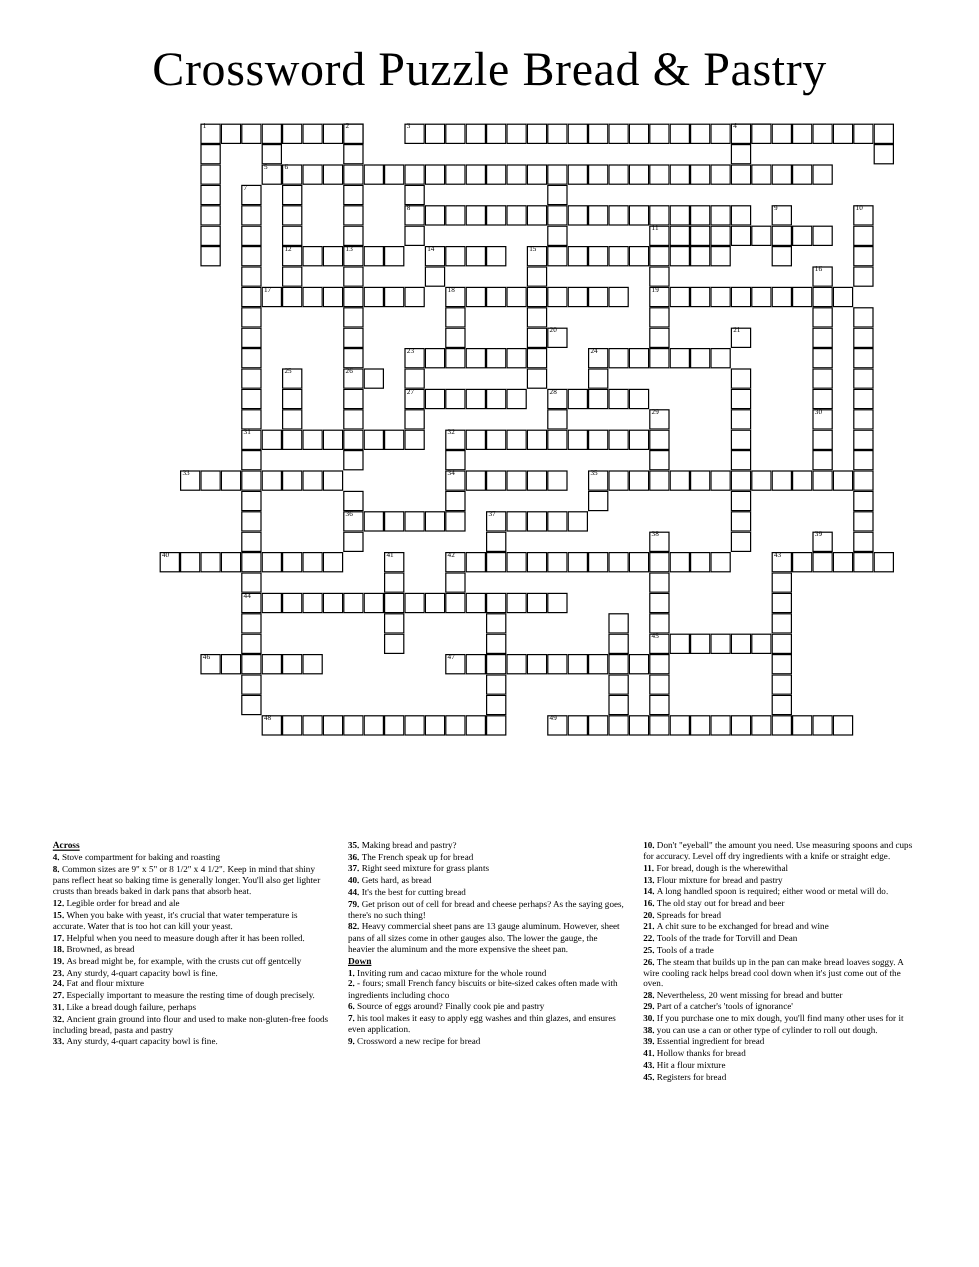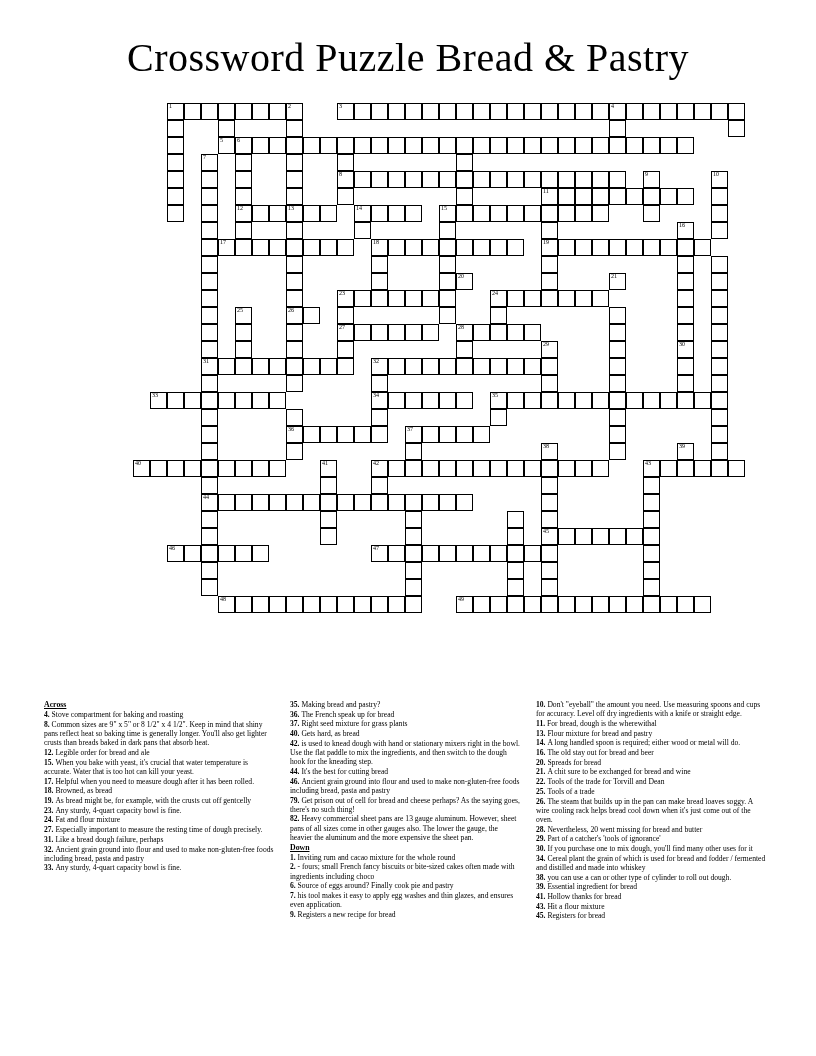--- a/index.html
+++ b/index.html
@@ -652,51 +652,48 @@
         <div class="clue"><b>32. </b><span>Ancient grain ground into flour and used to make non-gluten-free foods including bread, pasta and pastry</span></div>
         <div class="clue"><b>33. </b><span>Any sturdy, 4-quart capacity bowl is fine.</span></div>
       </div>
   </div>
   <div class="clue-col">
     <div id="col-across2">
         <div class="clue"><b>35. </b><span>Making bread and pastry?</span></div>
         <div class="clue"><b>36. </b><span>The French speak up for bread</span></div>
         <div class="clue"><b>37. </b><span>Right seed mixture for grass plants</span></div>
         <div class="clue"><b>40. </b><span>Gets hard, as bread</span></div>
-        <div class="clue"><b>42. </b><span>is used to knead dough with hand or stationary mixers right in the bowl. Use the flat paddle to mix the ingredients, and then switch to the dough hook for the kneading step.</span></div>
         <div class="clue"><b>44. </b><span>It's the best for cutting bread</span></div>
-        <div class="clue"><b>46. </b><span>Ancient grain ground into flour and used to make non-gluten-free foods including bread, pasta and pastry</span></div>
         <div class="clue"><b>79. </b><span>Get prison out of cell for bread and cheese perhaps? As the saying goes, there's no such thing!</span></div>
         <div class="clue"><b>82. </b><span>Heavy commercial sheet pans are 13 gauge aluminum. However, sheet pans of all sizes come in other gauges also. The lower the gauge, the heavier the aluminum and the more expensive the sheet pan.</span></div>
       </div>
     <div class="clue-head">Down</div>
     <div id="col-down">
         <div class="clue"><b>1. </b><span>Inviting rum and cacao mixture for the whole round</span></div>
         <div class="clue"><b>2. </b><span>- fours; small French fancy biscuits or bite-sized cakes often made with ingredients including choco</span></div>
         <div class="clue"><b>6. </b><span>Source of eggs around? Finally cook pie and pastry</span></div>
         <div class="clue"><b>7. </b><span>his tool makes it easy to apply egg washes and thin glazes, and ensures even application.</span></div>
-        <div class="clue"><b>9. </b><span>Registers a new recipe for bread</span></div>
+        <div class="clue"><b>9. </b><span>Crossword a new recipe for bread</span></div>
       </div>
   </div>
   <div class="clue-col">
     <div id="col-down2">
         <div class="clue"><b>10. </b><span>Don't "eyeball" the amount you need. Use measuring spoons and cups for accuracy. Level off dry ingredients with a knife or straight edge.</span></div>
         <div class="clue"><b>11. </b><span>For bread, dough is the wherewithal</span></div>
         <div class="clue"><b>13. </b><span>Flour mixture for bread and pastry</span></div>
         <div class="clue"><b>14. </b><span>A long handled spoon is required; either wood or metal will do.</span></div>
         <div class="clue"><b>16. </b><span>The old stay out for bread and beer</span></div>
         <div class="clue"><b>20. </b><span>Spreads for bread</span></div>
         <div class="clue"><b>21. </b><span>A chit sure to be exchanged for bread and wine</span></div>
         <div class="clue"><b>22. </b><span>Tools of the trade for Torvill and Dean</span></div>
         <div class="clue"><b>25. </b><span>Tools of a trade</span></div>
         <div class="clue"><b>26. </b><span>The steam that builds up in the pan can make bread loaves soggy. A wire cooling rack helps bread cool down when it's just come out of the oven.</span></div>
         <div class="clue"><b>28. </b><span>Nevertheless, 20 went missing for bread and butter</span></div>
         <div class="clue"><b>29. </b><span>Part of a catcher's 'tools of ignorance'</span></div>
         <div class="clue"><b>30. </b><span>If you purchase one to mix dough, you'll find many other uses for it</span></div>
-        <div class="clue"><b>34. </b><span>Cereal plant the grain of which is used for bread and fodder / fermented and distilled and made into whiskey</span></div>
         <div class="clue"><b>38. </b><span>you can use a can or other type of cylinder to roll out dough.</span></div>
         <div class="clue"><b>39. </b><span>Essential ingredient for bread</span></div>
         <div class="clue"><b>41. </b><span>Hollow thanks for bread</span></div>
         <div class="clue"><b>43. </b><span>Hit a flour mixture</span></div>
         <div class="clue"><b>45. </b><span>Registers for bread</span></div>
       </div>
   </div>
 </div>
 
 </body></html>

